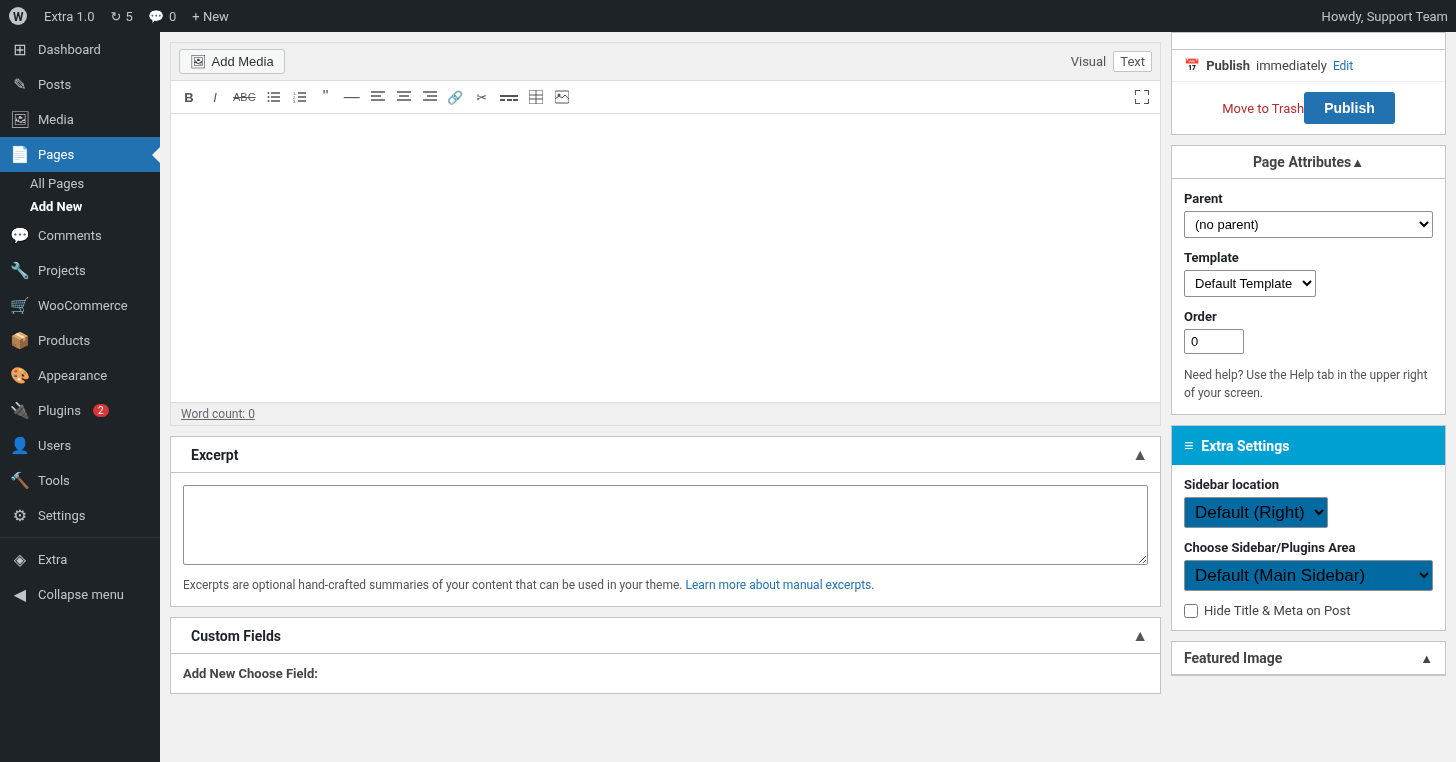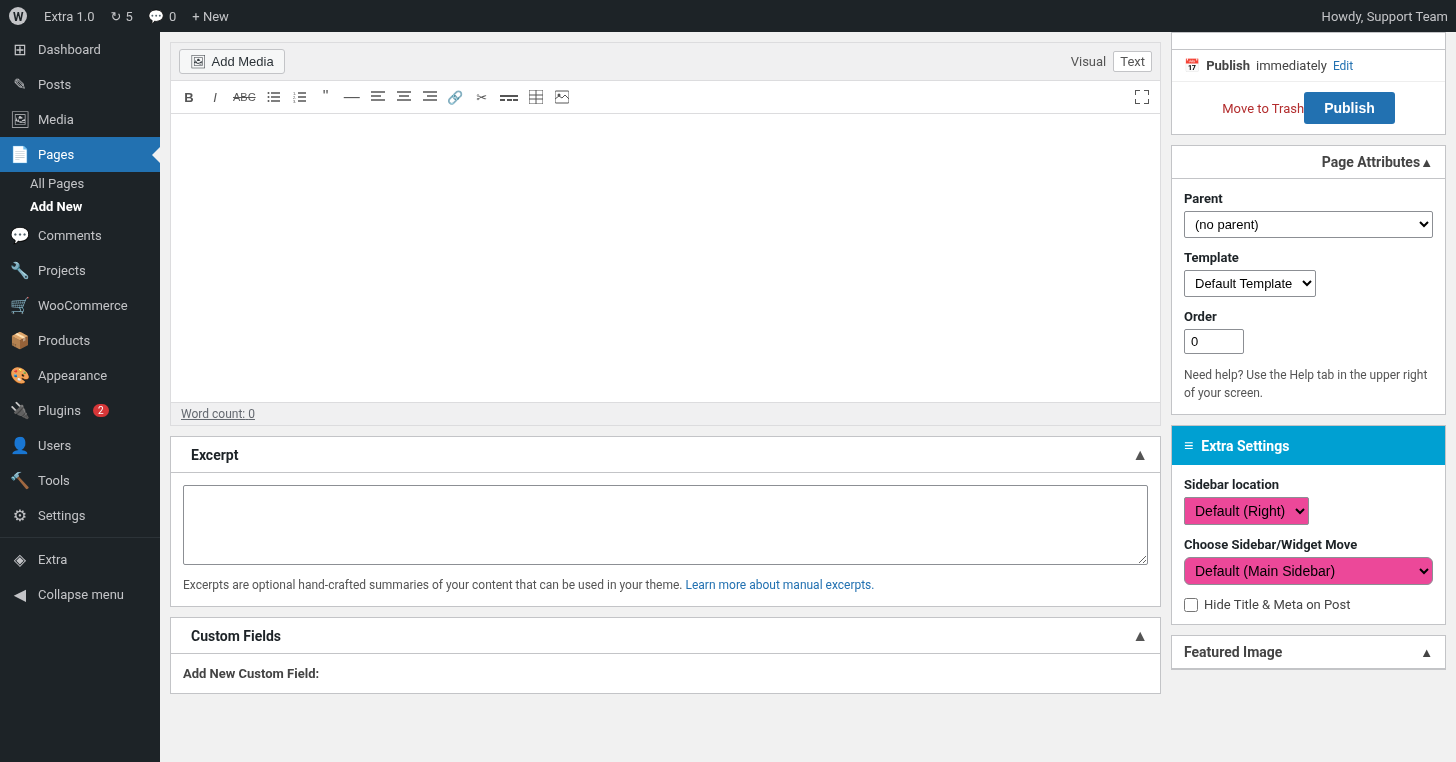--- a/index.html
+++ b/index.html
@@ -56,21 +56,21 @@
     .excerpt-textarea { width: 100%; height: 80px; border: 1px solid #8c8f94; border-radius: 2px; padding: 6px; font-size: 13px; resize: vertical; font-family: inherit; }
     .excerpt-help { font-size: 12px; color: #555; margin-top: 8px; line-height: 1.5; }
     .excerpt-help a { color: #2271b1; text-decoration: none; }
 
     
     .custom-field-label { font-size: 13px; color: #444; }
     .custom-field-label strong { font-weight: bold; }
 
     
     .right-panel-box { background: #fff; border: 1px solid #c3c4c7; margin-bottom: 10px; }
-    .right-panel-header { display: flex; align-items: center; justify-content: flex-end; padding: 8px 12px; border-bottom: 1px solid #c3c4c7; background: #fff; }
+    .right-panel-header { display: flex; align-items: center; justify-content: center; padding: 8px 12px; border-bottom: 1px solid #c3c4c7; background: #fff; }
     .right-panel-title { font-size: 14px; font-weight: bold; }
     .right-panel-body { padding: 12px; }
 
     
     .publish-immediately { display: flex; align-items: center; gap: 6px; font-size: 13px; padding: 8px 12px; border-bottom: 1px solid #eee; }
     .edit-link { color: #2271b1; text-decoration: none; font-size: 12px; }
     .publish-actions { display: flex; align-items: center; justify-content: center; padding: 10px 12px; }
     .move-to-trash { color: #b32d2e; font-size: 13px; cursor: pointer; text-decoration: none; }
     .publish-btn { background: #2271b1; color: #fff; border: none; border-radius: 3px; padding: 8px 20px; font-size: 14px; cursor: pointer; font-weight: bold; }
 
@@ -80,21 +80,21 @@
     .attr-input { width: 60px; border: 1px solid #8c8f94; border-radius: 2px; padding: 4px 6px; font-size: 13px; }
     .attr-help { font-size: 12px; color: #555; margin-top: 8px; line-height: 1.5; }
     .attr-group { margin-bottom: 12px; }
 
     
     .extra-settings-box { background: #fff; border: 1px solid #c3c4c7; margin-bottom: 10px; }
     .extra-settings-header { background: #00a0d2; display: flex; align-items: center; gap: 8px; padding: 10px 12px; }
     .extra-settings-title { color: #fff; font-size: 14px; font-weight: bold; }
     .extra-body { padding: 12px; }
     .extra-label { font-size: 13px; font-weight: bold; margin-bottom: 5px; color: #1d2327; display: block; }
-    .extra-select { border: 1px solid #8c8f94; border-radius: 2px; padding: 4px 6px; font-size: 14px; background: #ec4899; }
+    .extra-select { border: 1px solid #8c8f94; border-radius: 2px; padding: 4px 6px; font-size: 17px; background: #0369a1; }
     .extra-group { margin-bottom: 12px; }
     .checkbox-row { display: flex; align-items: flex-end; gap: 6px; font-size: 13px; }
     .checkbox-row input { width: 14px; height: 14px; }
 
     
     .featured-image-box { background: #fff; border: 1px solid #c3c4c7; }
     .featured-image-header { display: flex; align-items: flex-end; justify-content: space-between; padding: 8px 12px; border-bottom: 1px solid #c3c4c7; }
 
     
     ::-webkit-scrollbar { width: 6px; height: 6px; }
@@ -309,21 +309,21 @@
         </div>
       </div>
 
       <div class="section-box">
         <div class="section-header">
           <span class="section-title">Custom Fields</span>
           <span class="section-toggle">▲</span>
         </div>
         <div class="section-body">
           <p class="custom-field-label">
-            <strong>Add New Custom Field:</strong>
+            <strong>Add New Choose Field:</strong>
           </p>
         </div>
       </div>
 
     </div>
 
     <div class="right-column" style="padding:0 10px 10px 0;">
 
       <div class="right-panel-box" style="margin-top:0; margin-bottom:10px;">
         <div class="right-panel-header">
@@ -367,22 +367,22 @@
         <div class="extra-settings-header">
           <span style="color:#fff; font-size:16px;">≡</span>
           <span class="extra-settings-title">Extra Settings</span>
         </div>
         <div class="extra-body">
           <div class="extra-group">
             <label class="extra-label">Sidebar location</label>
             <select class="extra-select"><option>Default (Right)</option><option>Left</option><option>None</option></select>
           </div>
           <div class="extra-group">
-            <label class="extra-label">Choose Sidebar/Widget Move</label>
-            <select class="extra-select" style="width:100%;border-radius:6px;"><option>Default (Main Sidebar)</option><option>Secondary Sidebar</option></select>
+            <label class="extra-label">Choose Sidebar/Plugins Area</label>
+            <select class="extra-select" style="width:100%;"><option>Default (Main Sidebar)</option><option>Secondary Sidebar</option></select>
           </div>
           <div class="checkbox-row">
             <input type="checkbox" id="hide-title" style="">
             <label for="hide-title">Hide Title &amp; Meta on Post</label>
           </div>
         </div>
       </div>
 
       <div class="featured-image-box">
         <div class="featured-image-header">

